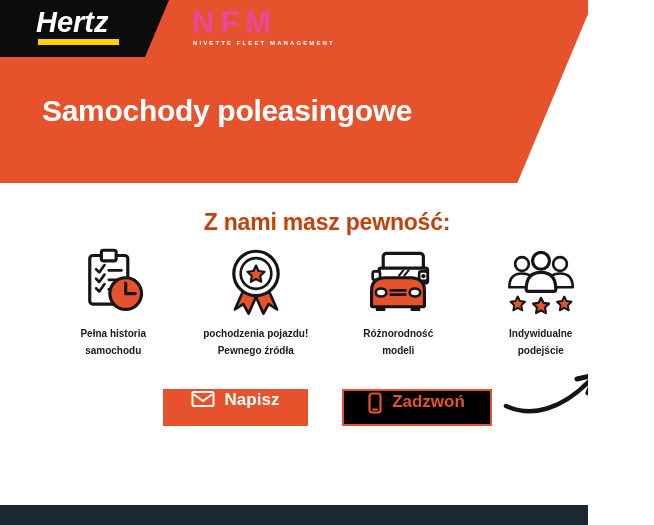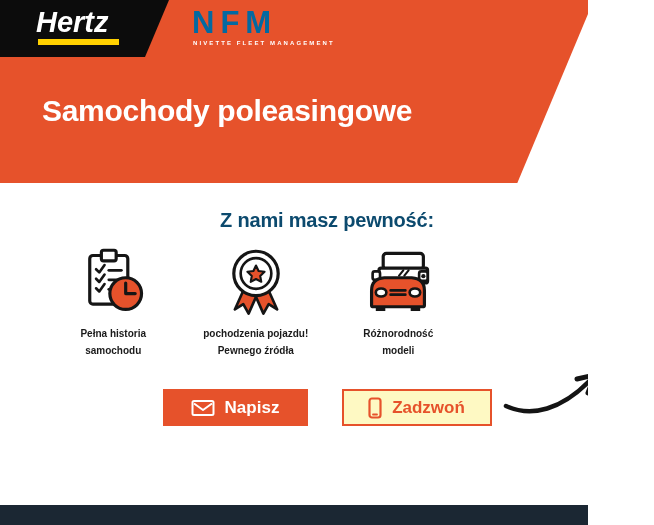--- a/index.html
+++ b/index.html
@@ -15,56 +15,56 @@
   .logo-band{
     position:absolute;left:0;top:0;width:169px;height:57px;background:#0C0C0C;
     clip-path:polygon(0 0, 100% 0, 85.8% 100%, 0 100%);
   }
   .hertz-logo{
     position:absolute;left:36px;top:8px;color:#ffffff;font-size:29px;
     font-weight:bold;font-style:italic;letter-spacing:0;line-height:1;
   }
   .hertz-bar{position:absolute;left:38px;top:39px;width:81px;height:6px;background:#FFD100;}
   .nfm-logo{
-    position:absolute;left:192px;top:7px;color:#0369a1;font-size:31px;font-weight:bold;
+    position:absolute;left:192px;top:7px;color:#ec4899;font-size:31px;font-weight:bold;
     letter-spacing:6px;line-height:1;
   }
   .nfm-sub{
     position:absolute;left:193px;top:40px;color:#ffffff;font-size:6px;font-weight:bold;
     letter-spacing:2.1px;white-space:nowrap;
   }
   .banner-title{
     position:absolute;left:42px;top:94px;color:#ffffff;font-size:30px;font-weight:bold;
     letter-spacing:-0.3px;white-space:nowrap;
   }
   
   .section-heading{
     position:absolute;left:0;top:209px;width:654px;text-align:center;
-    color:#0c4a6e;font-size:20px;font-weight:bold;letter-spacing:-0.2px;
+    color:#c2410c;font-size:23px;font-weight:bold;letter-spacing:-0.2px;
   }
   .features{
     position:absolute;left:42px;top:246px;width:570px;display:flex;
   }
   .feature{width:25%;text-align:center;}
   .feature svg{display:block;margin:0 auto;}
   .feature-label{
     margin-top:5px;color:#1A1A1A;font-size:10px;font-weight:bold;line-height:17px;
   }
   
   .cta-row{
     position:absolute;left:0;top:389px;width:654px;display:flex;
     justify-content:center;gap:34px;
   }
   .btn{
-    height:37px;display:flex;align-items:center;justify-content:center;gap:10px;
+    height:37px;display:flex;justify-content:center;gap:10px;
     font-family:"Liberation Sans", sans-serif;font-size:17px;font-weight:bold;
     cursor:pointer;box-sizing:border-box;border-radius:0;
   }
   .btn-filled{width:145px;background:#E6522B;color:#ffffff;border:none;}
-  .btn-outline{width:150px;background:#fef9c3;color:#E6522B;border:2px solid #E6522B;}
+  .btn-outline{width:150px;background:#000000;color:#E6522B;border:2px solid #E6522B;}
   
   .arrow{position:absolute;left:496px;top:360px;}
   .footer-bar{position:absolute;left:0;bottom:0;width:654px;height:20px;background:#1B2733;}
 </style>
 </head>
 <body>
 
 <div class="page">
 
   <div class="banner"></div>
@@ -126,20 +126,37 @@
         <path d="M28,42 H42 M28,46 H42" stroke="#151515" stroke-width="2.5" stroke-linecap="round"></path>
         <rect x="14" y="57.5" width="9" height="4" fill="#151515"></rect>
         <rect x="47" y="57.5" width="9" height="4" fill="#151515"></rect>
       </svg>
       <div class="feature-label">
         <div>Różnorodność</div>
         <div>modeli</div>
       </div>
     </div>
 
+    <div class="feature">
+      <svg width="76" height="74" viewBox="0 0 70 70">
+        <circle cx="17" cy="17" r="6.5" fill="#ffffff" stroke="#151515" stroke-width="2.5"></circle>
+        <path d="M5,39 Q5,26 17,26 Q29,26 29,39 Z" fill="#ffffff" stroke="#151515" stroke-width="2.5" stroke-linejoin="round"></path>
+        <circle cx="53" cy="17" r="6.5" fill="#ffffff" stroke="#151515" stroke-width="2.5"></circle>
+        <path d="M41,39 Q41,26 53,26 Q65,26 65,39 Z" fill="#ffffff" stroke="#151515" stroke-width="2.5" stroke-linejoin="round"></path>
+        <circle cx="35" cy="14" r="8" fill="#ffffff" stroke="#151515" stroke-width="3"></circle>
+        <path d="M21,41 Q21,25 35,25 Q49,25 49,41 Q49,43 47,43 L23,43 Q21,43 21,41 Z" fill="#ffffff" stroke="#151515" stroke-width="3" stroke-linejoin="round"></path>
+        <polygon transform="translate(13,55) scale(0.9)" points="0,-8 2.35,-3.24 7.61,-2.47 3.8,1.24 4.7,6.47 0,4 -4.7,6.47 -3.8,1.24 -7.61,-2.47 -2.35,-3.24" fill="#E6522B" stroke="#151515" stroke-width="2" stroke-linejoin="round"></polygon>
+        <polygon transform="translate(35,57)" points="0,-8 2.35,-3.24 7.61,-2.47 3.8,1.24 4.7,6.47 0,4 -4.7,6.47 -3.8,1.24 -7.61,-2.47 -2.35,-3.24" fill="#E6522B" stroke="#151515" stroke-width="2" stroke-linejoin="round"></polygon>
+        <polygon transform="translate(57,55) scale(0.9)" points="0,-8 2.35,-3.24 7.61,-2.47 3.8,1.24 4.7,6.47 0,4 -4.7,6.47 -3.8,1.24 -7.61,-2.47 -2.35,-3.24" fill="#E6522B" stroke="#151515" stroke-width="2" stroke-linejoin="round"></polygon>
+      </svg>
+      <div class="feature-label">
+        <div>Indywidualne</div>
+        <div>podejście</div>
+      </div>
+    </div>
 
   </div>
 
   <div class="cta-row">
     <button class="btn btn-filled">
       <svg width="24" height="18" viewBox="0 0 24 18">
         <rect x="1.5" y="2" width="21" height="14" rx="1.5" fill="none" stroke="#ffffff" stroke-width="2"></rect>
         <path d="M3,4.5 L12,11 L21,4.5" fill="none" stroke="#ffffff" stroke-width="2" stroke-linejoin="round"></path>
       </svg>
       <span>Napisz</span>

